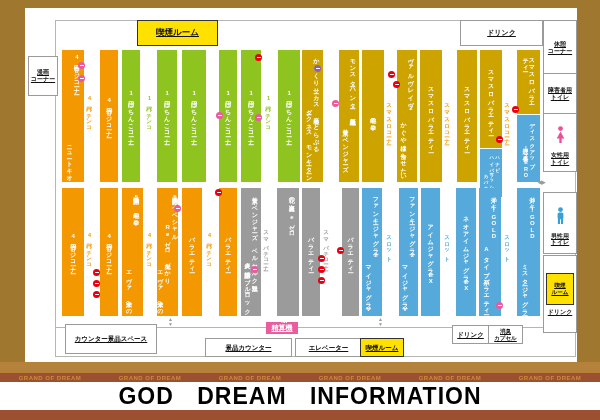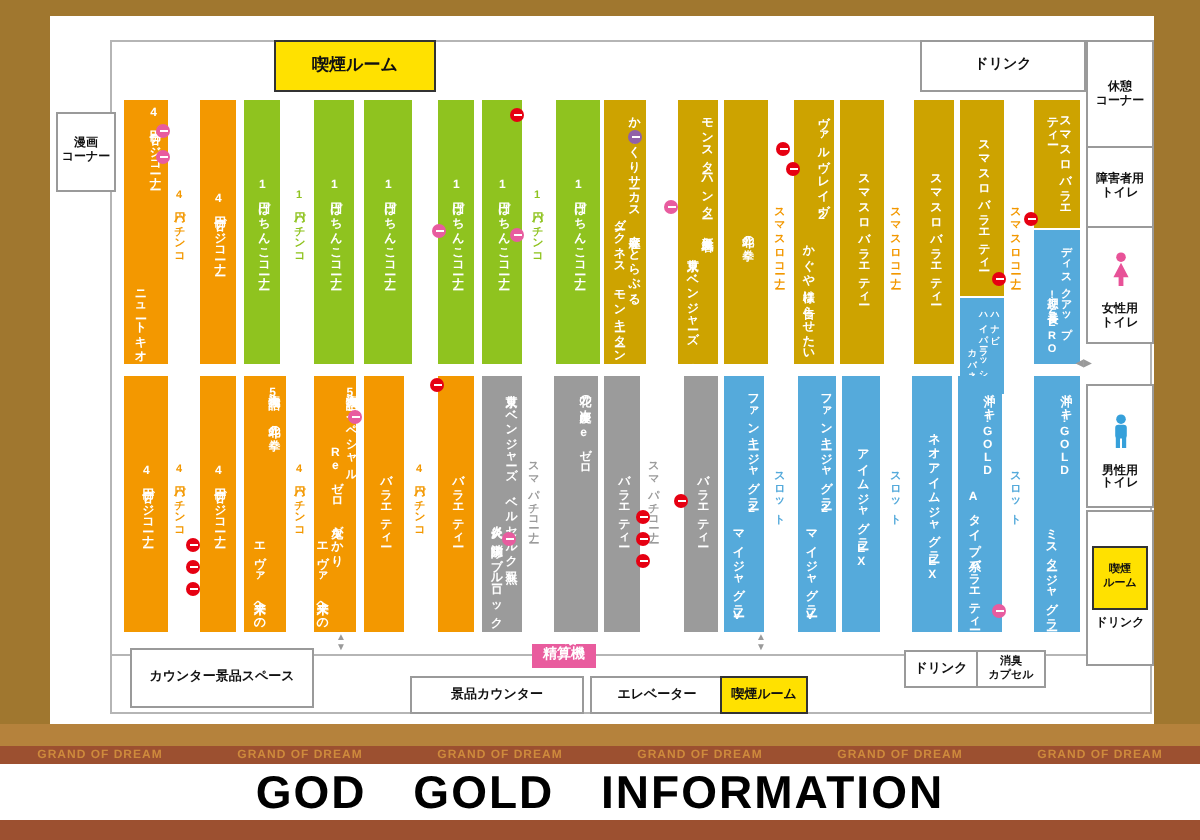--- a/index.html
+++ b/index.html
@@ -3,21 +3,21 @@
 <meta charset="utf-8">
 <style>
   html,body{margin:0;padding:0;}
   .stage{position:relative;width:600px;height:420px;background:#A0772F;
     font-family:"Liberation Sans",sans-serif;overflow:hidden;}
   .map{position:absolute;left:25px;top:8px;width:552px;height:354px;background:#fff;}
   .wall{position:absolute;left:55px;top:20px;width:519px;height:335px;border:1px solid #b5b5b5;}
   .hline{position:absolute;left:55px;top:327px;width:489px;height:1px;background:#b5b5b5;}
   .box{position:absolute;background:#fff;border:1px solid #9a9a9a;display:flex;
     align-items:center;justify-content:center;text-align:center;font-weight:bold;color:#111;
-    white-space:pre-line;line-height:1.15;}
+    white-space:pre-line;line-height:1.15;text-decoration:underline;}
   .yellow{background:#FFE100;border:1px solid #333;}
   .pinkbox{background:#E95C9E;border:none;color:#fff;}
   .fz5{font-size:5.5px;} .fz6{font-size:6px;} .fz65{font-size:6.5px;} .fz7{font-size:7px;}
   .fz8{font-size:8.5px;}
   .bank{position:absolute;display:flex;flex-direction:column;}
   .sec{display:flex;flex-direction:row-reverse;justify-content:center;gap:1px;
     padding:4px 0;flex:1;box-sizing:border-box;}
   .sec + .sec{margin-top:1px;}
   .sec span{writing-mode:vertical-rl;text-orientation:upright;font-size:6px;
     font-weight:bold;color:#fff;letter-spacing:0.5px;line-height:1.05;}
@@ -325,16 +325,16 @@
   <div class="band band-gold"></div>
   <div class="band band-brand" id="brandband">
       <span>GRAND OF DREAM</span>
       <span>GRAND OF DREAM</span>
       <span>GRAND OF DREAM</span>
       <span>GRAND OF DREAM</span>
       <span>GRAND OF DREAM</span>
       <span>GRAND OF DREAM</span>
     </div>
   <div class="band band-title">
-    <div>GOD GOLD INFORMATION</div>
+    <div>GOD DREAM INFORMATION</div>
   </div>
   <div class="band band-foot"></div>
 </div>
 
 </body></html>

